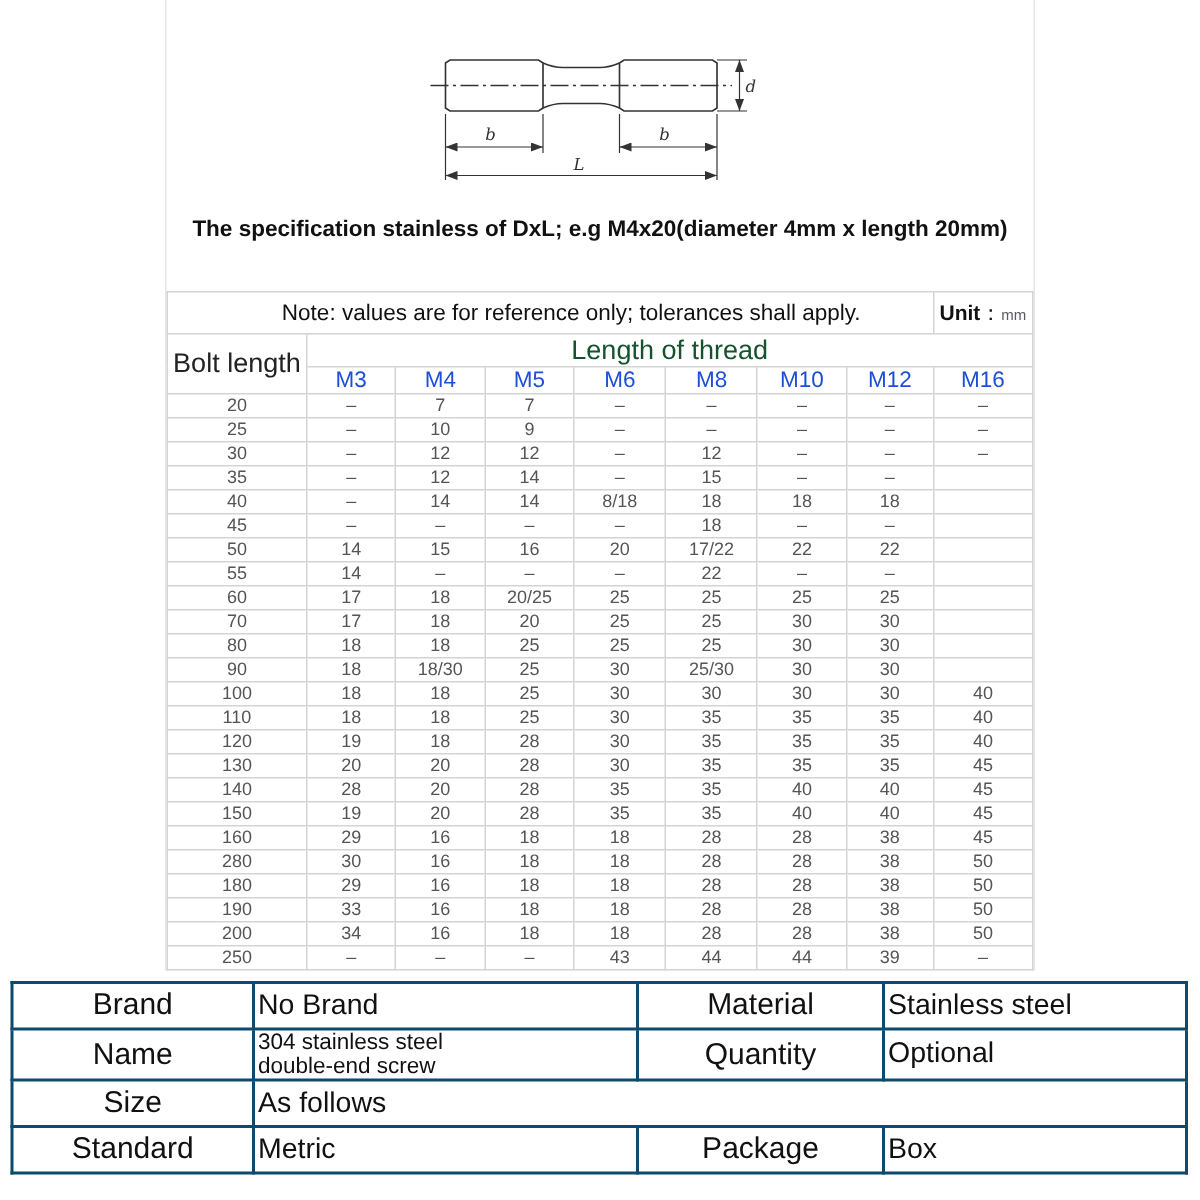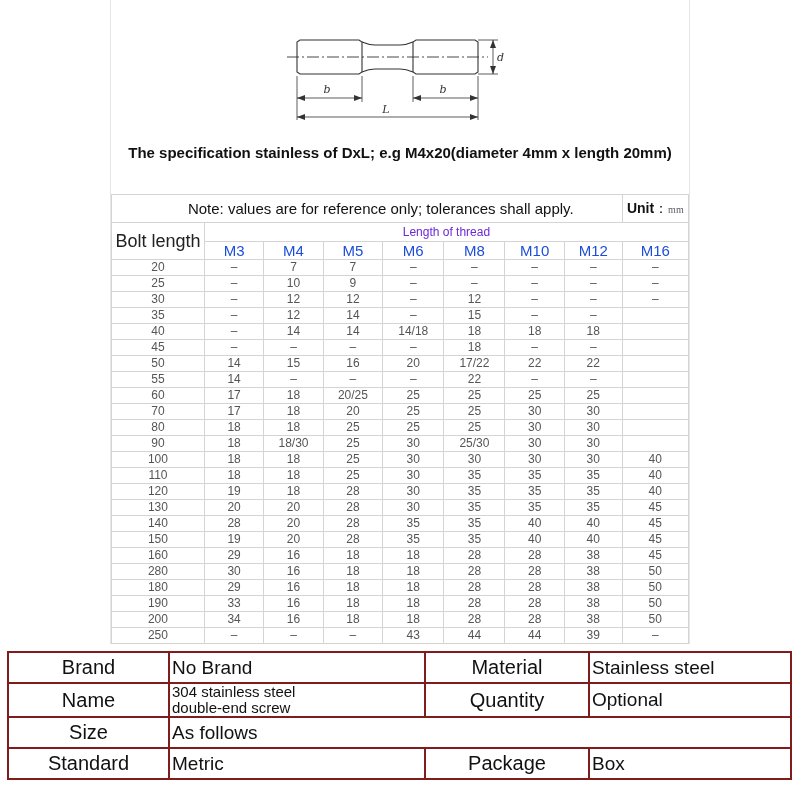--- a/index.html
+++ b/index.html
@@ -24,34 +24,34 @@
     margin-top:33px; font-family:"Liberation Sans", sans-serif;
   }
   table.thread-table td, table.thread-table th {
     border:1px solid #d4d4d4; text-align:center; vertical-align:middle;
     font-weight:normal; overflow:hidden; white-space:nowrap;
   }
   tr.note-row td { height:28px; }
   .note-cell { font-size:15px; font-weight:bold; color:#111;padding-left:28px; }
   .unit-cell { font-size:14px; color:#111; }
   .unit-cell b { font-weight:bold; }
-  .unit-mm { font-family:Liberation Serif, serif; font-size:10px; color:#5a5a66; }
+  .unit-mm { font-family:Liberation Sans, sans-serif; font-size:10px; color:#5a5a66; }
   .corner-th { font-size:18px; font-weight:bold; color:#222; }
-  .group-th { height:19px; font-size:12px; color:#6d28d9; }
+  .group-th { height:19px; font-size:18px; color:#14532d; }
   .col-th { height:17px; font-size:15px; color:#1d4ed8; }
   tbody.data td { height:15px; font-size:12px; color:#555; line-height:15px; }
   tbody.data td.len { color:#555; }
 
   
   table.info-table {
     border-collapse:collapse; table-layout:fixed;
     width:783px; margin:7px 0 0 7px;
     font-family:"Liberation Sans", sans-serif;
   }
-  table.info-table td { border:2px solid #7f1d1d; vertical-align:middle; }
+  table.info-table td { border:2px solid #0c4a6e; vertical-align:middle; }
   td.info-label { text-align:center; font-size:20px; color:#111; height:31px; }
   td.info-value { text-align:left; padding-left:2px; font-size:19px; color:#111; }
   .multiline div { font-size:15px; line-height:16px; color:#111; }
 
   
   svg text { font-family:"DejaVu Serif", serif; font-style:italic; fill:#333; }
 </style>
 </head>
 <body>
 
@@ -177,21 +177,21 @@
             <td>15</td>
             <td>–</td>
             <td>–</td>
             <td></td>
           </tr>
           <tr>
             <td class="len">40</td>
             <td>–</td>
             <td>14</td>
             <td>14</td>
-            <td>14/18</td>
+            <td>8/18</td>
             <td>18</td>
             <td>18</td>
             <td>18</td>
             <td></td>
           </tr>
           <tr>
             <td class="len">45</td>
             <td>–</td>
             <td>–</td>
             <td>–</td>

